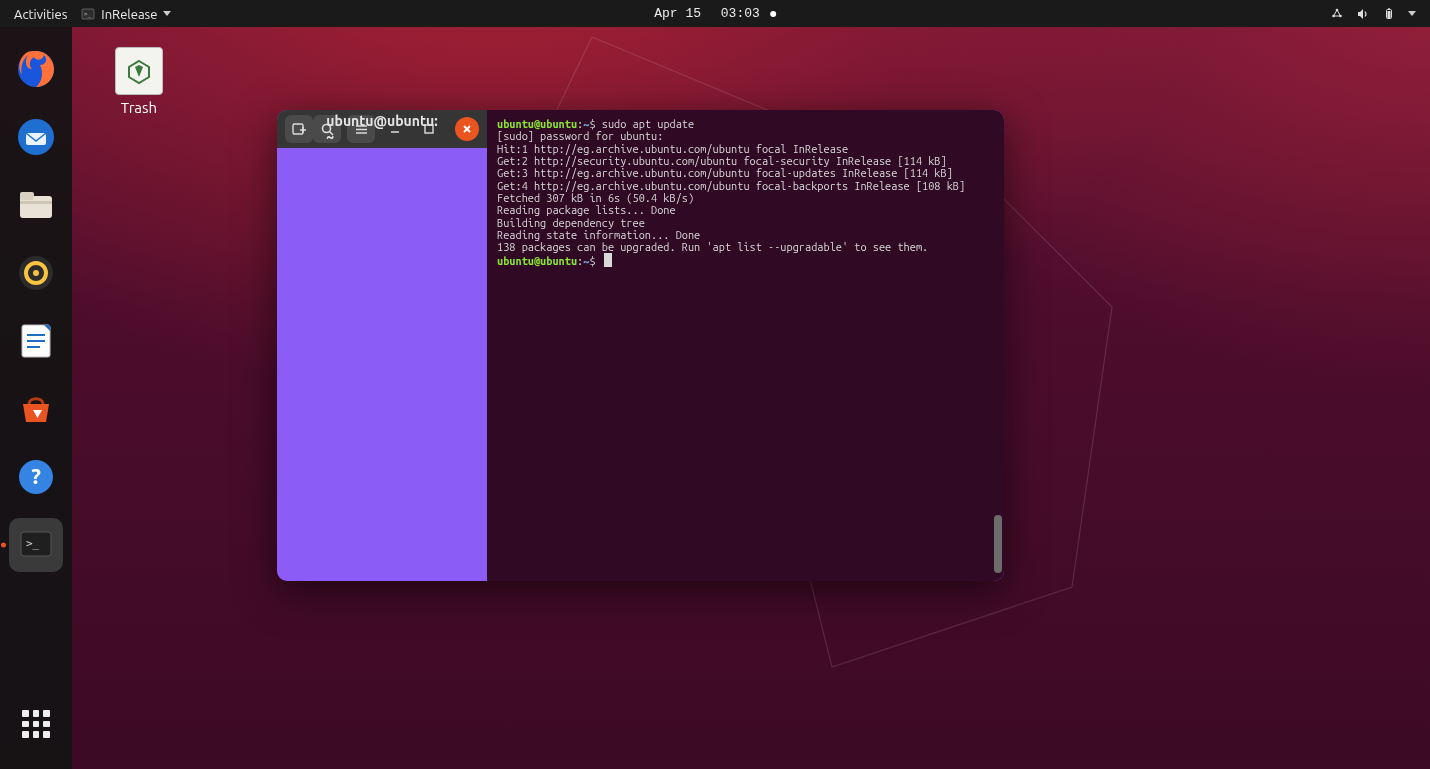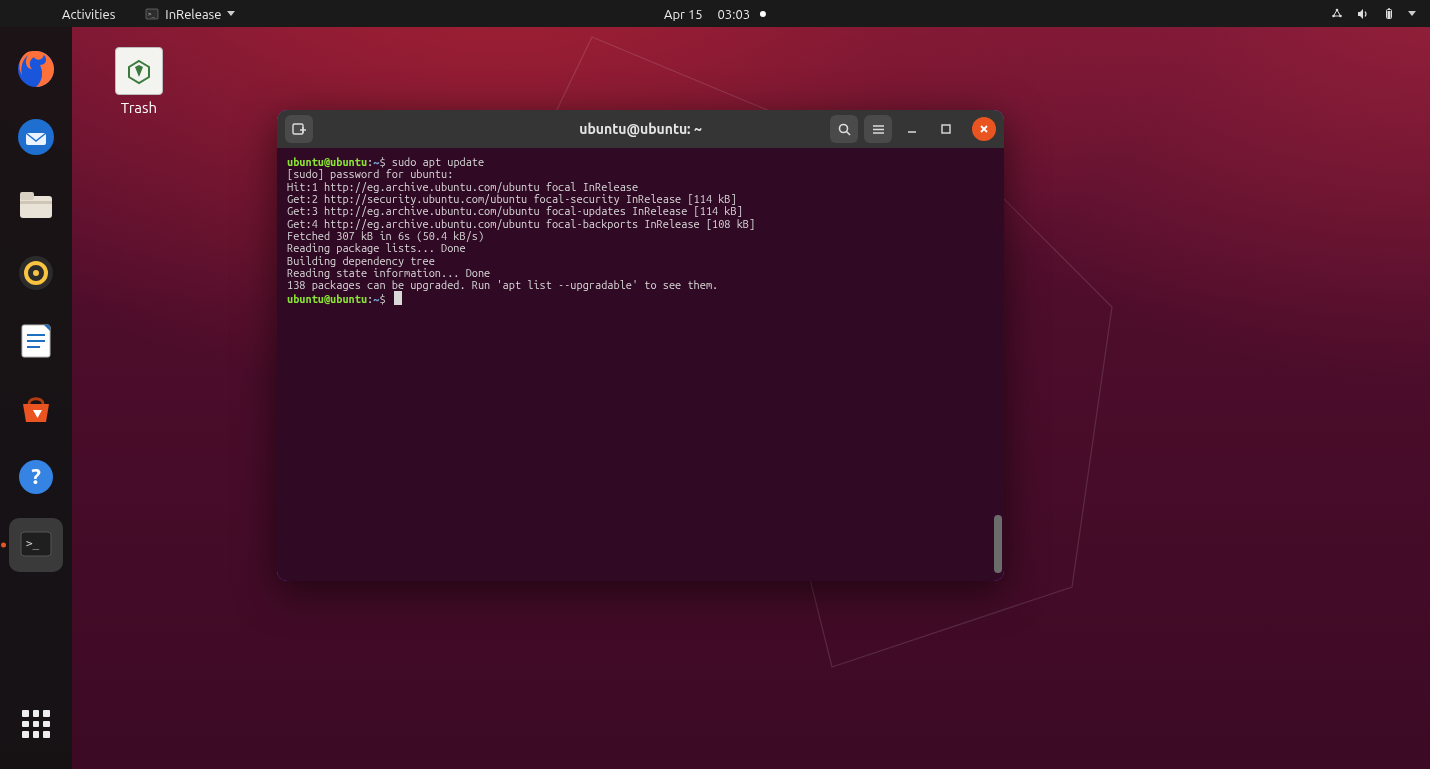--- a/index.html
+++ b/index.html
@@ -16,22 +16,22 @@
   
   .wall-lines { position:absolute; inset:27px 0 0 72px; pointer-events:none; opacity:0.12; }
   .wall-lines svg { width:100%; height:100%; }
 
   
   .topbar {
     position: absolute; left:0; top:0; right:0; height:27px;
     background:#1a1a1a; color:#ececec; display:flex; align-items:center;
     font-size:13px; z-index:50;
   }
-  .topbar .left { display:flex; align-items:center; gap:30px; padding-left:14px;margin-left:48px; }
-  .topbar .center { position:absolute; left:50%; transform:translateX(-50%); display:flex; align-items:center; gap:6px; }
+  .topbar .left { display:flex; align-items:center; gap:14px; padding-left:14px; }
+  .topbar .center { position:absolute; left:50%; transform:translateX(-50%); display:flex; align-items:center; gap:6px;font-family:Liberation Mono, monospace; }
   .topbar .right { margin-left:auto; display:flex; align-items:center; gap:12px; padding-right:14px; }
   .topbar .item { display:flex; align-items:center; gap:6px; cursor:pointer; }
   .mini-icon { display:inline-flex; width:14px; height:14px; align-items:center; justify-content:center; }
   .dot { width:6px; height:6px; border-radius:50%; background:#fff; display:inline-block; }
   .triangle-down { width:0;height:0;border-left:4px solid transparent;border-right:4px solid transparent;border-top:5px solid #ccc; display:inline-block; }
 
   
   .dock {
     position:absolute; left:0; top:27px; bottom:0; width:72px;
     background: rgba(20,20,20,0.92);
@@ -52,21 +52,21 @@
   .grid9 span { background:#eee; border-radius:1px; }
 
   
   .desktop-icon { position:absolute; width:70px; text-align:center; font-size:15px; color:#fff; cursor:pointer; }
   .desktop-icon .iconbox { width:48px; height:48px; margin:0 auto 4px; background:#f3f3f0; border:1px solid #bdbdbd; border-radius:4px; display:flex; align-items:center; justify-content:center; }
 
   
   .window {
     position:absolute; left:277px; top:110px; width:727px; height:471px;
     background:#8b5cf6; border-radius:10px; box-shadow: 0 10px 40px rgba(0,0,0,0.55);
-    display:flex; flex-direction:column; overflow:hidden; z-index:30;
+    display:flex; flex-direction:row; overflow:hidden; z-index:30;
   }
   .titlebar {
     height:38px; background:#353535; display:flex; align-items:center; padding:0 8px;
     color:#e6e6e6; font-size:14px; position:relative;
   }
   .titlebar .tb-left { display:flex; gap:6px; }
   .titlebar .tb-center { position:absolute; left:50%; transform:translateX(-50%); font-weight:600; }
   .titlebar .tb-right { margin-left:auto; display:flex; align-items:center; gap:6px; }
   .tb-btn {
     width:28px; height:28px; border-radius:6px; background:#4a4a4a;

